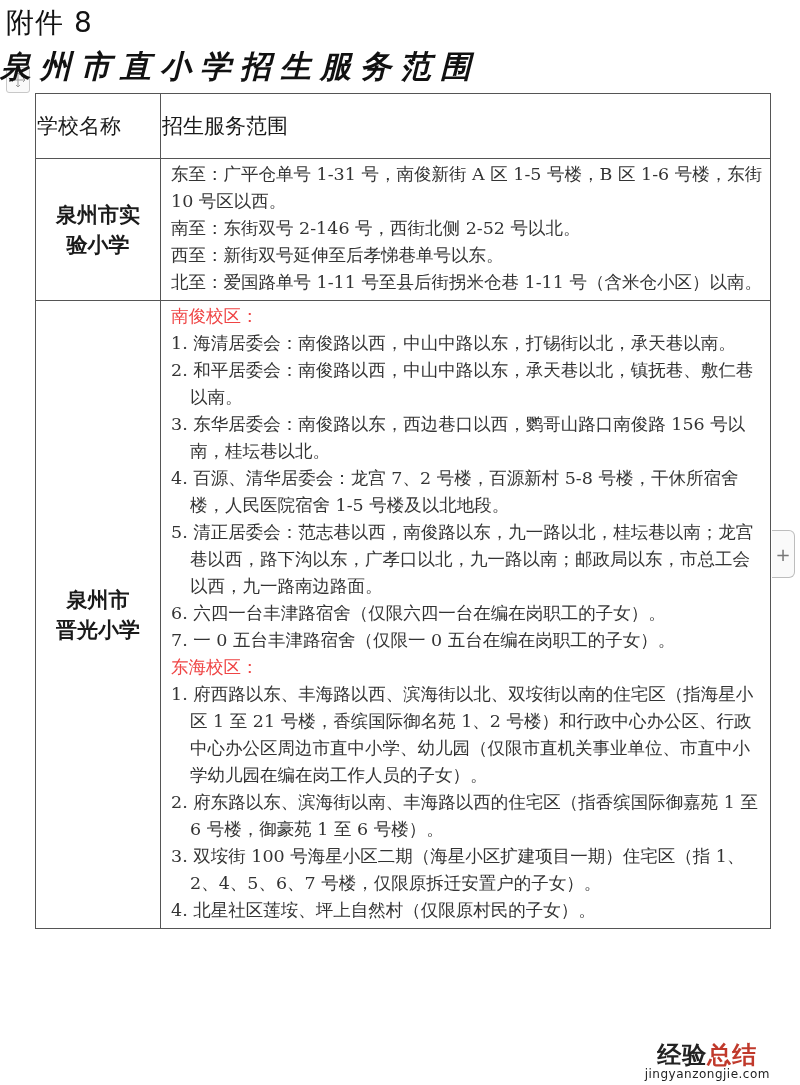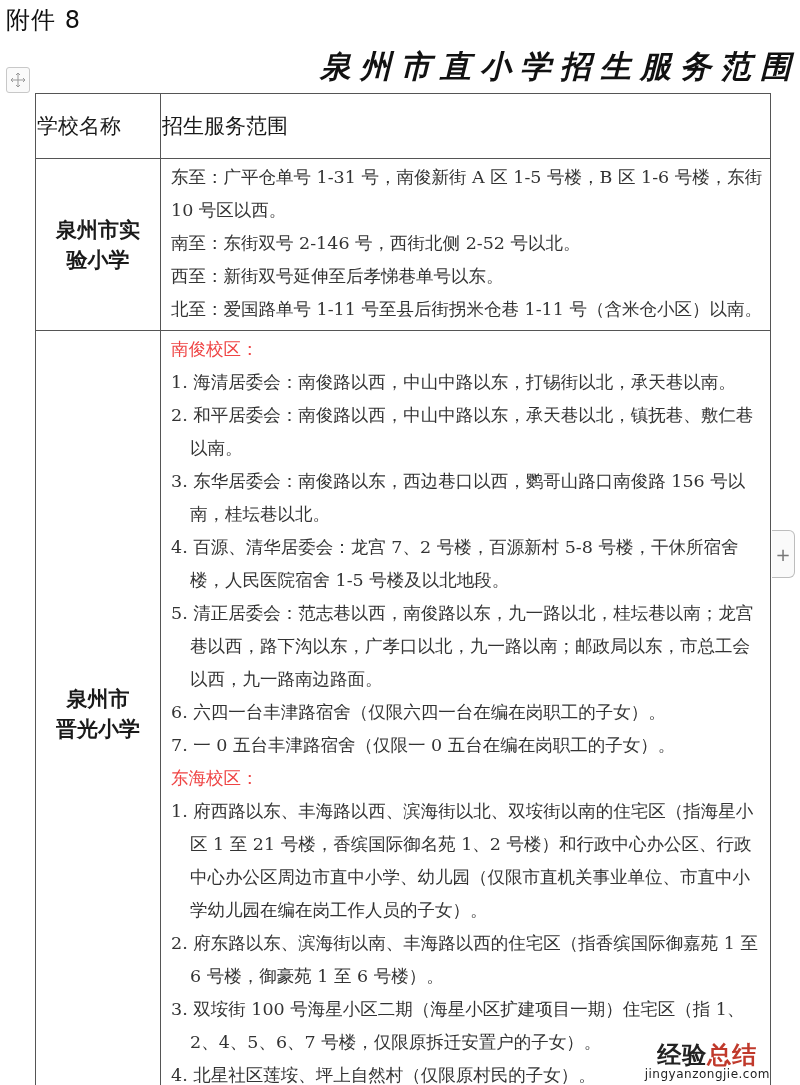--- a/index.html
+++ b/index.html
@@ -3,24 +3,24 @@
 <meta charset="utf-8">
 <style>
   html, body { margin: 0; padding: 0; background: #ffffff; }
   body {
     width: 800px; height: 1085px; position: relative; overflow: hidden;
     font-family: "DejaVu Serif", "Liberation Serif", serif; color: #1a1a1a;
   }
   .attachment {
     position: absolute; left: 6px; top: 4px;
     font-family: "DejaVu Sans", "Liberation Sans", sans-serif;
-    font-size: 24px; color: #111; letter-spacing: 1px;
+    font-size: 28px; color: #111; letter-spacing: 1px;
   }
   .title {
-    position: absolute; left: 0; width: 800px; top: 46px; text-align: right;
+    position: absolute; left: 0; width: 800px; top: 46px; text-align: left;
     font-family: "DejaVu Serif", serif; font-size: 31px; font-weight: bold;
     letter-spacing: 9px; color: #111; font-style: italic;
   }
   .move-handle {
     position: absolute; left: 6px; top: 67px; width: 22px; height: 24px;
     border: 1px solid #c8c8c8; border-radius: 3px; background: #fafafa;
     display: flex; align-items: center; justify-content: center;
   }
   .add-handle {
     position: absolute; left: 772px; top: 530px; width: 22px; height: 46px;
@@ -39,21 +39,21 @@
   col.c2 { width: 610px; }
   th.hdr {
     height: 62px; font-weight: normal; font-size: 21px; text-align: left;
     font-family: "DejaVu Serif", serif;
   }
   td.school {
     text-align: center; font-size: 21px; font-weight: bold; line-height: 30px;
     padding: 12px 4px;
   }
   td.scope-cell {
-    padding: 2px 6px 4px 10px; font-size: 17.5px; line-height: 33px; color: #333;
+    padding: 2px 6px 4px 10px; font-size: 17.5px; line-height: 27px; color: #333;
   }
   .line { display: block; }
   .campus { font-weight: normal; color: #ef4444; }
   .item { display: block; padding-left: 19px; text-indent: -19px; }
   .watermark {
     position: absolute; right: 30px; top: 1043px; text-align: center;
     font-family: "DejaVu Sans", sans-serif;
   }
   .wm-main { font-size: 24px; font-weight: bold; letter-spacing: 1px; line-height: 24px; }
   .wm-main .dark { color: #222; }

